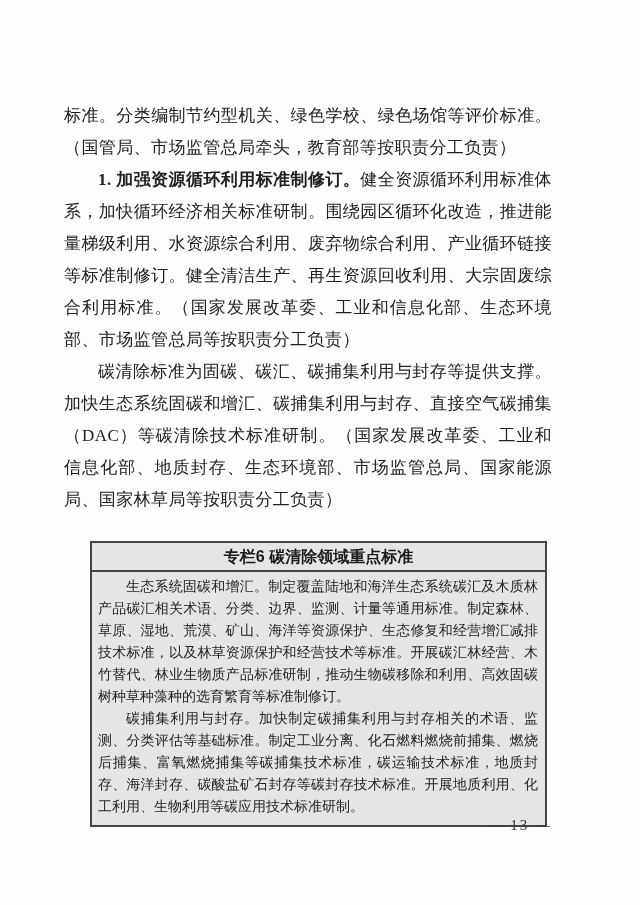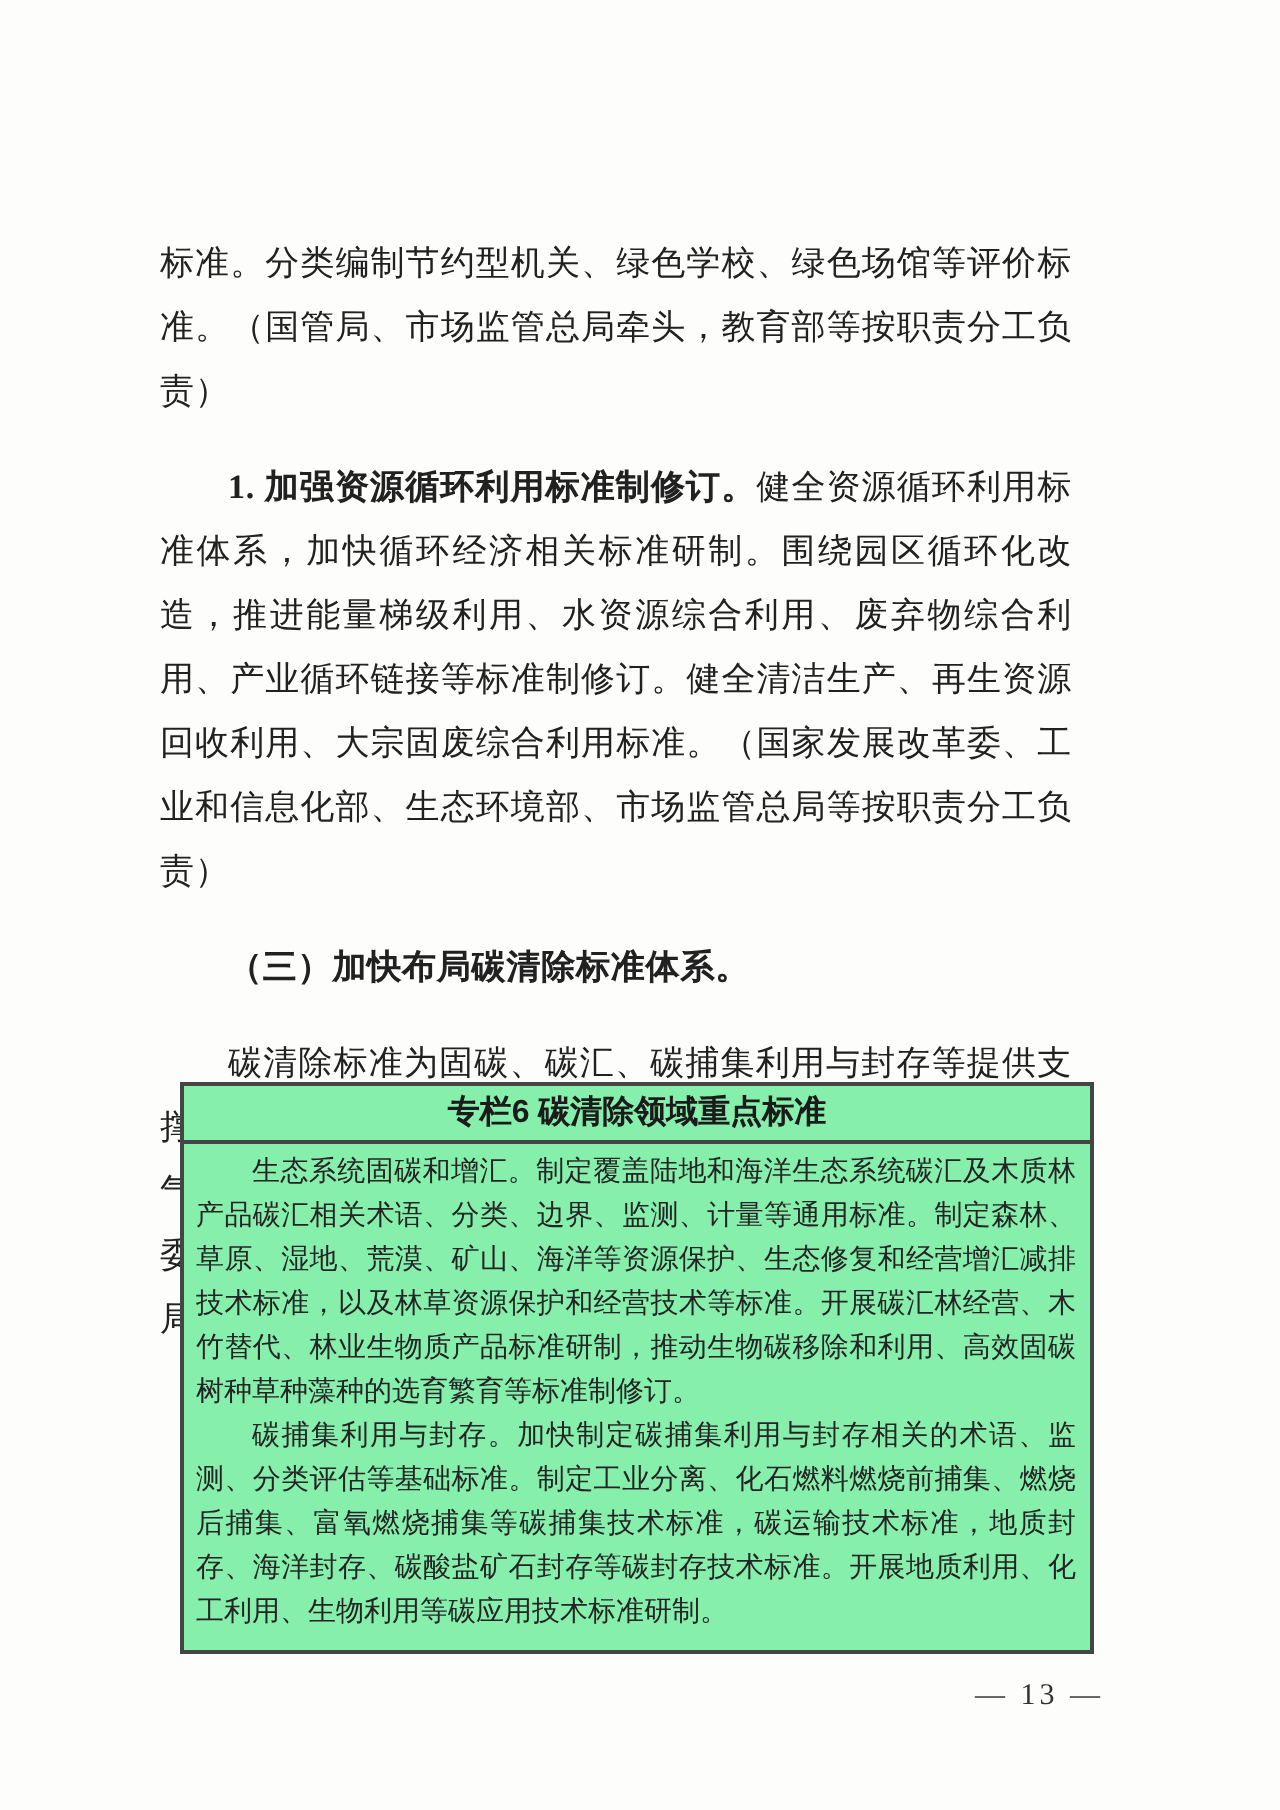--- a/index.html
+++ b/index.html
@@ -11,36 +11,36 @@
     color: #212121;
     overflow: hidden;
   }
   .page { position: absolute; inset: 0; }
 
   .text-col {
     position: absolute;
     left: 64px; top: 100px; width: 488px;
   }
   .para {
-    margin: 16px;
+    margin: 0;
     font-size: 17px;
     line-height: 32px;
     text-align: justify;
     letter-spacing: 0.4px;
   }
   .indent { text-indent: 2em; }
   .lead-bold { font-weight: bold; }
   .heading-para { font-weight: bold; }
 
   .callout-box {
     position: absolute;
     left: 90px; top: 541px; width: 457px;
     box-sizing: border-box;
     border: 2px solid #454545;
-    background: #86efac;
+    background: #e5e5e5;
   }
   .box-title {
     font-family: "Liberation Sans", "DejaVu Sans", sans-serif;
     font-weight: bold;
     font-size: 16px;
     line-height: 22px;
     text-align: center;
     padding: 3px 0 2px 0;
     border-bottom: 2px solid #454545;
     color: #1b1b1b;
@@ -51,40 +51,39 @@
     font-size: 14px;
     line-height: 22px;
     text-align: justify;
     text-indent: 2em;
     letter-spacing: 0px;
     color: #242424;
   }
 
   .footer {
     position: absolute;
-    left: 64px; top: 840px; width: 488px;
+    left: 64px; top: 817px; width: 488px;
     text-align: right;
     font-size: 15px;
     letter-spacing: 2px;
     color: #333;
   }
 </style>
 </head>
 <body>
 
 <div class="page">
 
   <div class="text-col">
     <p class="para">标准。分类编制节约型机关、绿色学校、绿色场馆等评价标准。（国管局、市场监管总局牵头，教育部等按职责分工负责）</p>
 
     <p class="para indent">
       <span class="lead-bold">1. 加强资源循环利用标准制修订。</span><span>健全资源循环利用标准体系，加快循环经济相关标准研制。围绕园区循环化改造，推进能量梯级利用、水资源综合利用、废弃物综合利用、产业循环链接等标准制修订。健全清洁生产、再生资源回收利用、大宗固废综合利用标准。（国家发展改革委、工业和信息化部、生态环境部、市场监管总局等按职责分工负责）</span>
     </p>
 
-    <p class="para indent heading-para">（三）加快布局碳清除标准体系。</p>
 
     <p class="para indent">碳清除标准为固碳、碳汇、碳捕集利用与封存等提供支撑。加快生态系统固碳和增汇、碳捕集利用与封存、直接空气碳捕集（DAC）等碳清除技术标准研制。（国家发展改革委、工业和信息化部、地质封存、生态环境部、市场监管总局、国家能源局、国家林草局等按职责分工负责）</p>
   </div>
 
   <div class="callout-box">
     <div class="box-title">专栏6 碳清除领域重点标准</div>
     <div class="box-body">
       <p class="box-para">生态系统固碳和增汇。制定覆盖陆地和海洋生态系统碳汇及木质林产品碳汇相关术语、分类、边界、监测、计量等通用标准。制定森林、草原、湿地、荒漠、矿山、海洋等资源保护、生态修复和经营增汇减排技术标准，以及林草资源保护和经营技术等标准。开展碳汇林经营、木竹替代、林业生物质产品标准研制，推动生物碳移除和利用、高效固碳树种草种藻种的选育繁育等标准制修订。</p>
       <p class="box-para">碳捕集利用与封存。加快制定碳捕集利用与封存相关的术语、监测、分类评估等基础标准。制定工业分离、化石燃料燃烧前捕集、燃烧后捕集、富氧燃烧捕集等碳捕集技术标准，碳运输技术标准，地质封存、海洋封存、碳酸盐矿石封存等碳封存技术标准。开展地质利用、化工利用、生物利用等碳应用技术标准研制。</p>
     </div>

